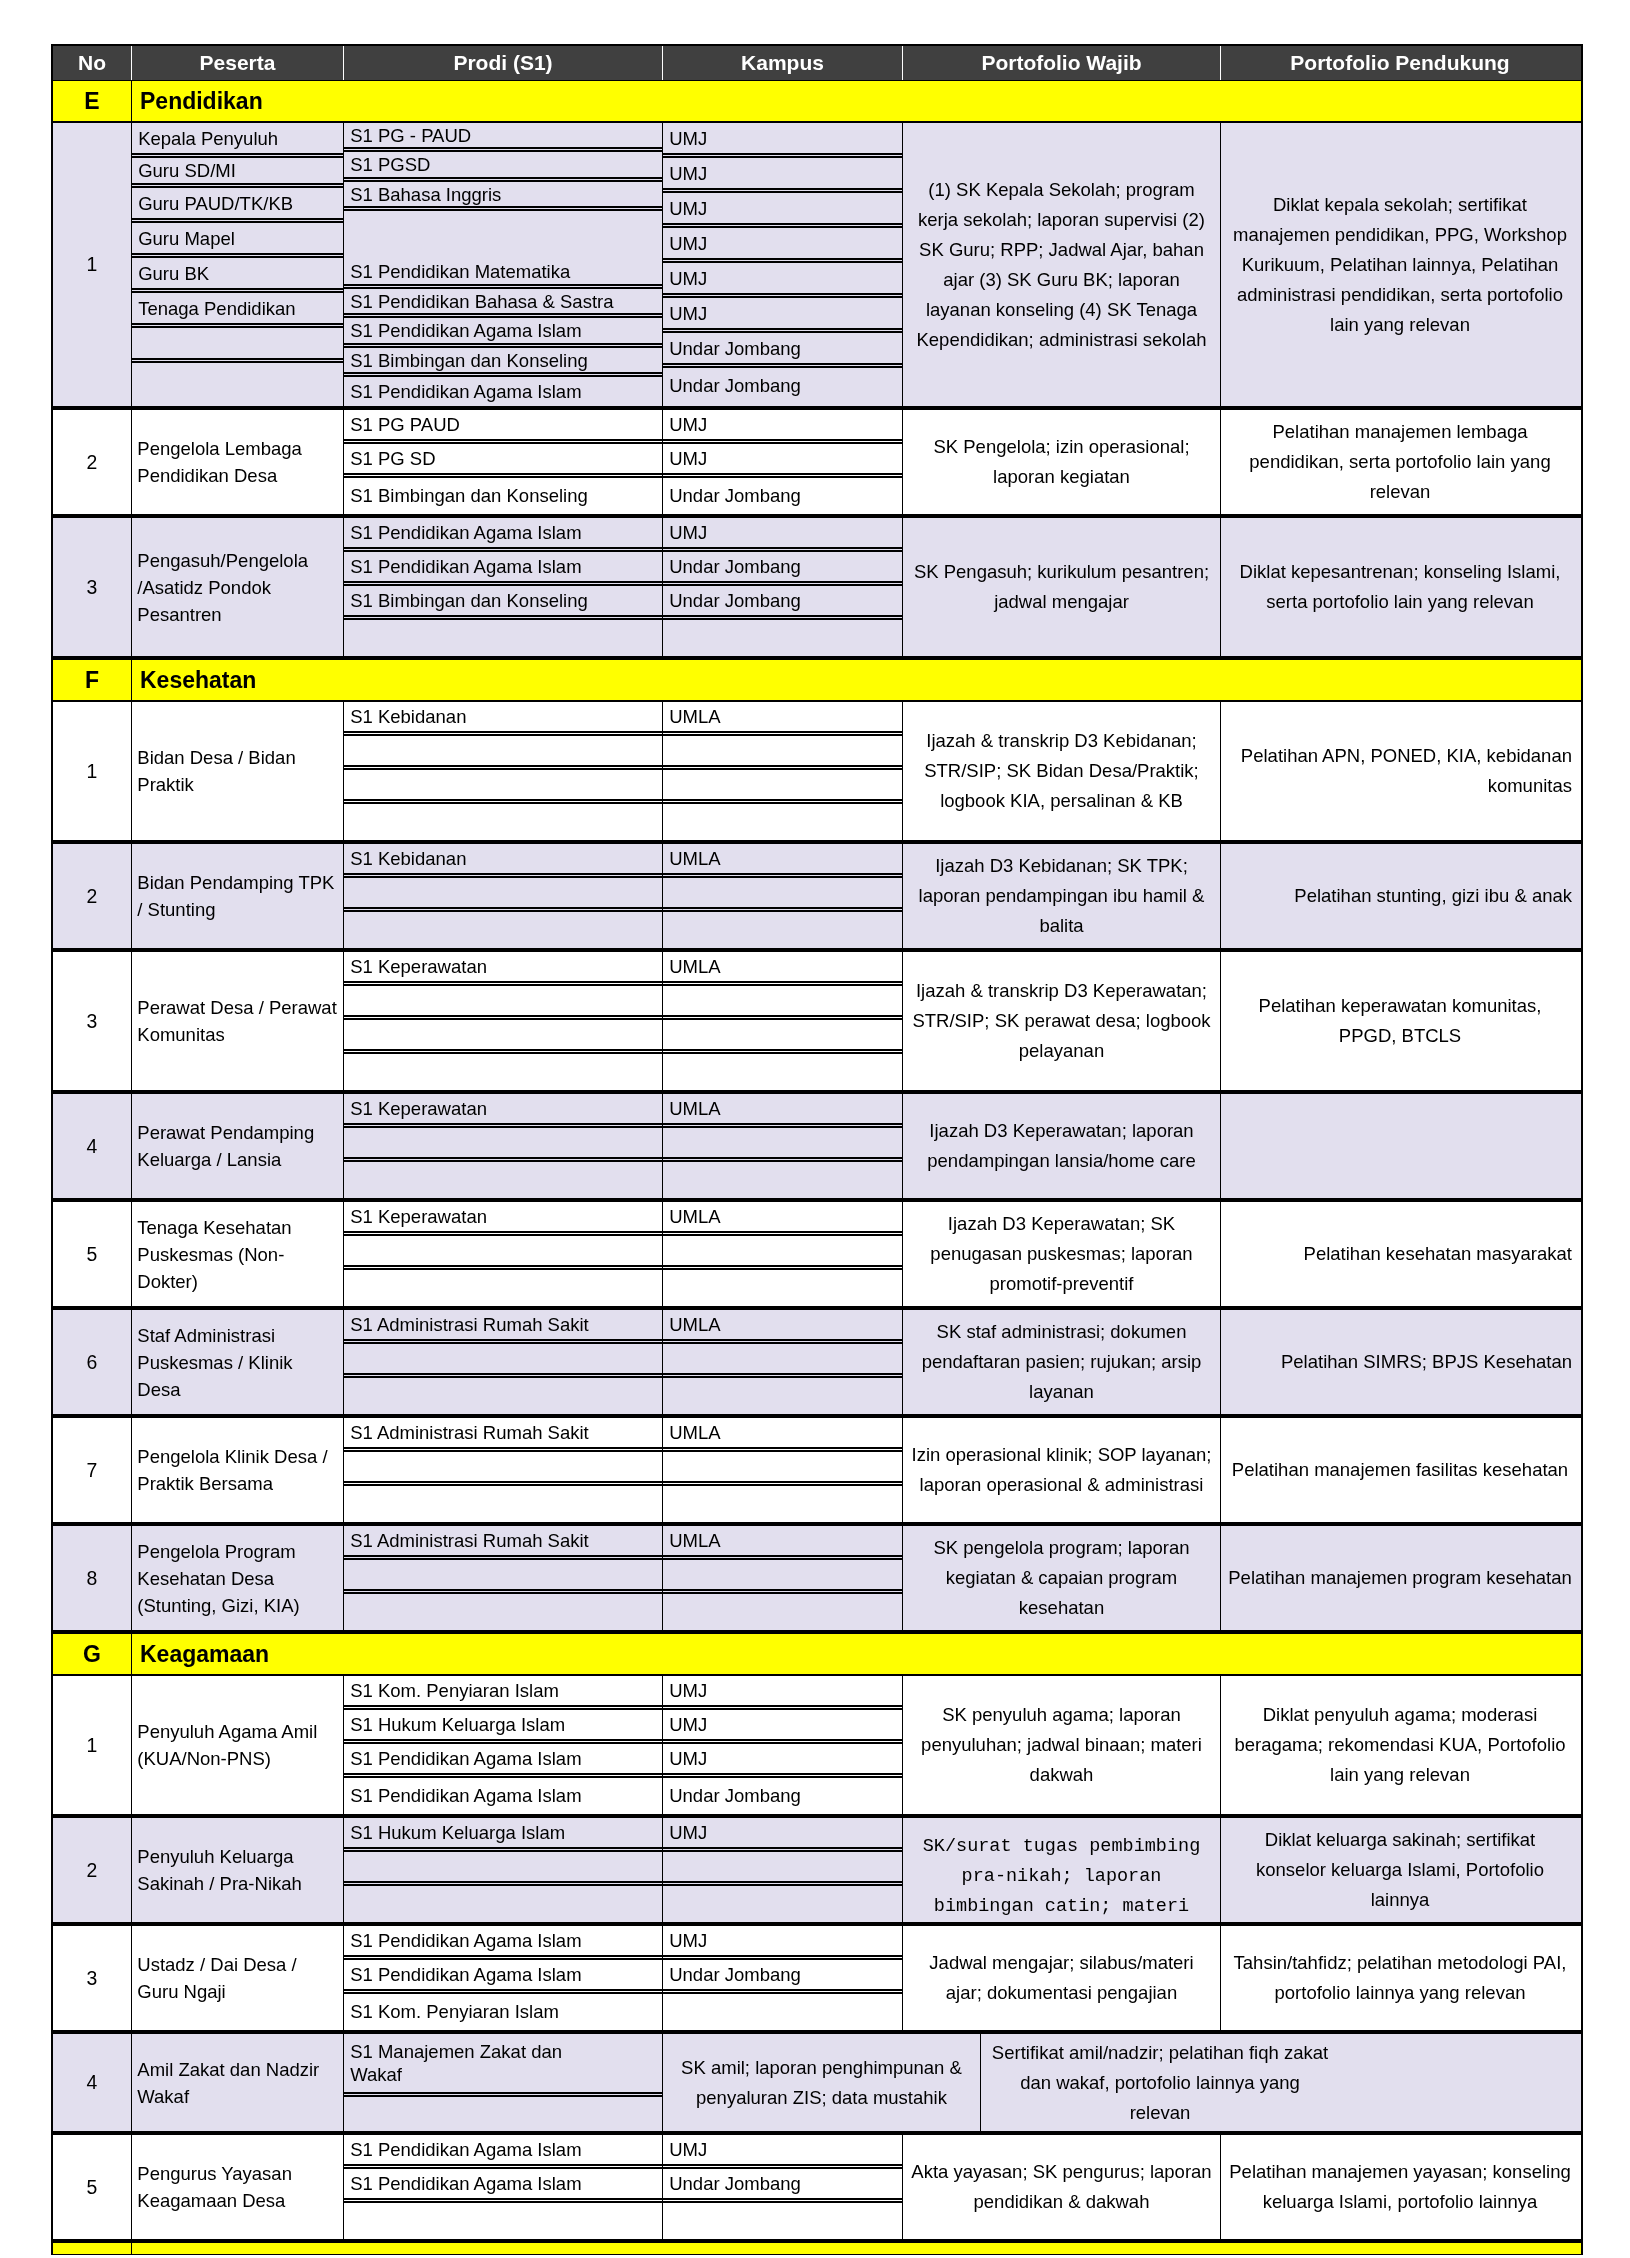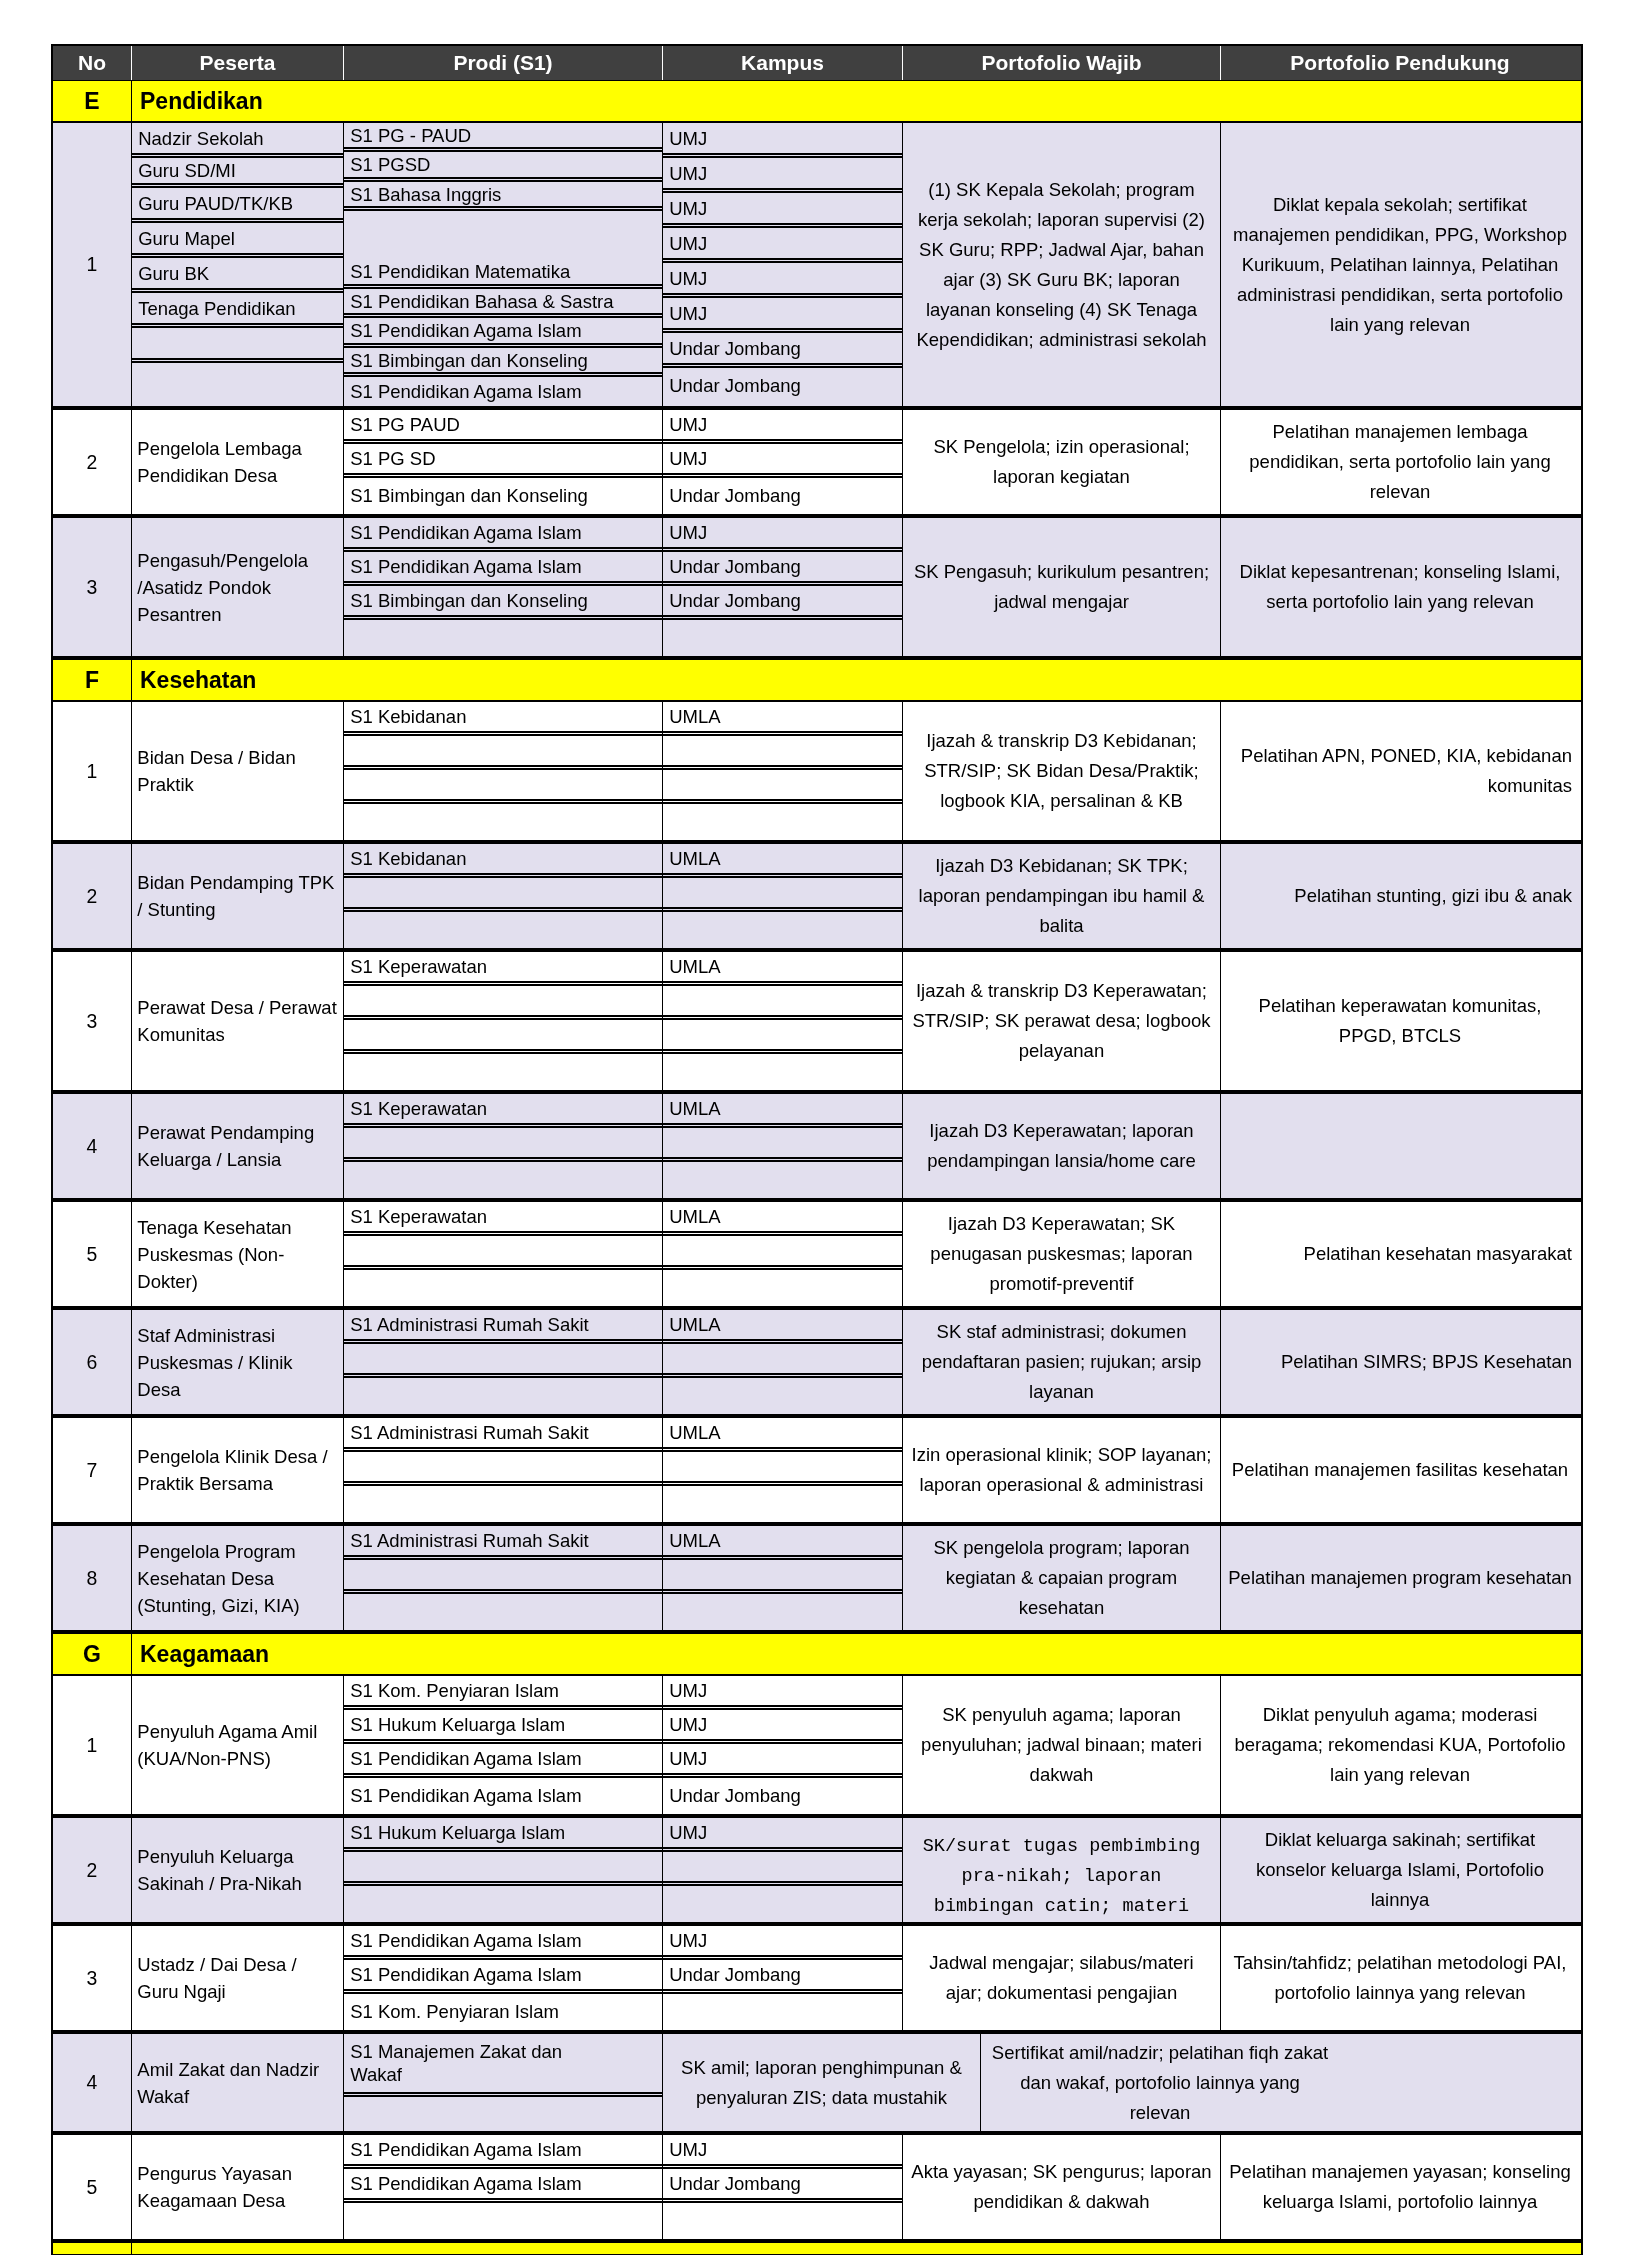--- a/index.html
+++ b/index.html
@@ -56,21 +56,21 @@
     <div class="hcell w6 cell">Portofolio Pendukung</div>
   </div>
   <div>
       <div class="srow">
         <div class="sletter w1 cell">E</div>
         <div class="stitle cell">Pendidikan</div>
       </div>
       <div class="drow lav" style="height: 287px;">
         <div class="ncell w1 cell">1</div>
         <div class="stack w2 cell">
-          <div class="sub" style="height: 35px;">Nadzir Sekolah</div>
+          <div class="sub" style="height: 35px;">Kepala Penyuluh</div>
           <div class="sub" style="height: 30px;">Guru SD/MI</div>
           <div class="sub" style="height: 35px;">Guru PAUD/TK/KB</div>
           <div class="sub" style="height: 35px;">Guru Mapel</div>
           <div class="sub" style="height: 35px;">Guru BK</div>
           <div class="sub" style="height: 35px;">Tenaga Pendidikan</div>
           <div class="sub" style="height: 35px;"></div>
           <div class="sub" style="height: 35px;"></div>
         </div>
         <div class="stack w3 cell">
           <div class="sub" style="height: 35px;">S1 PG - PAUD</div>

